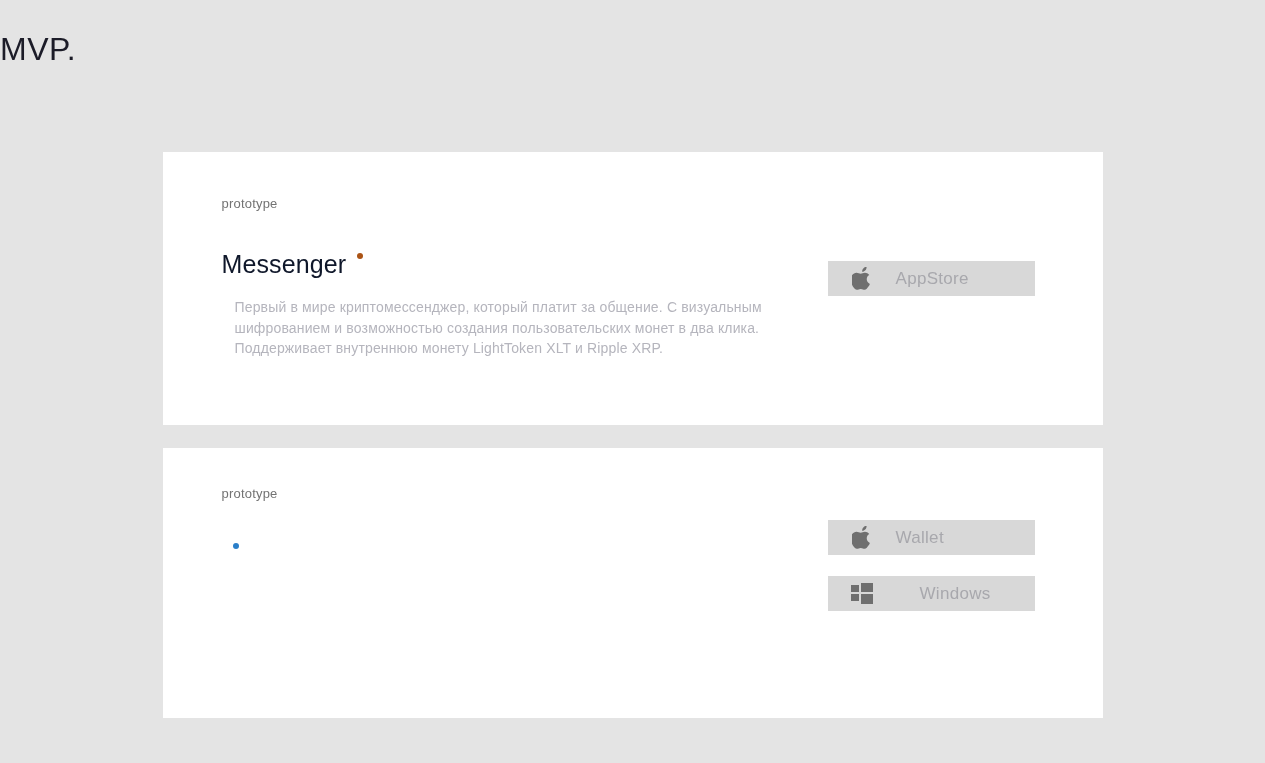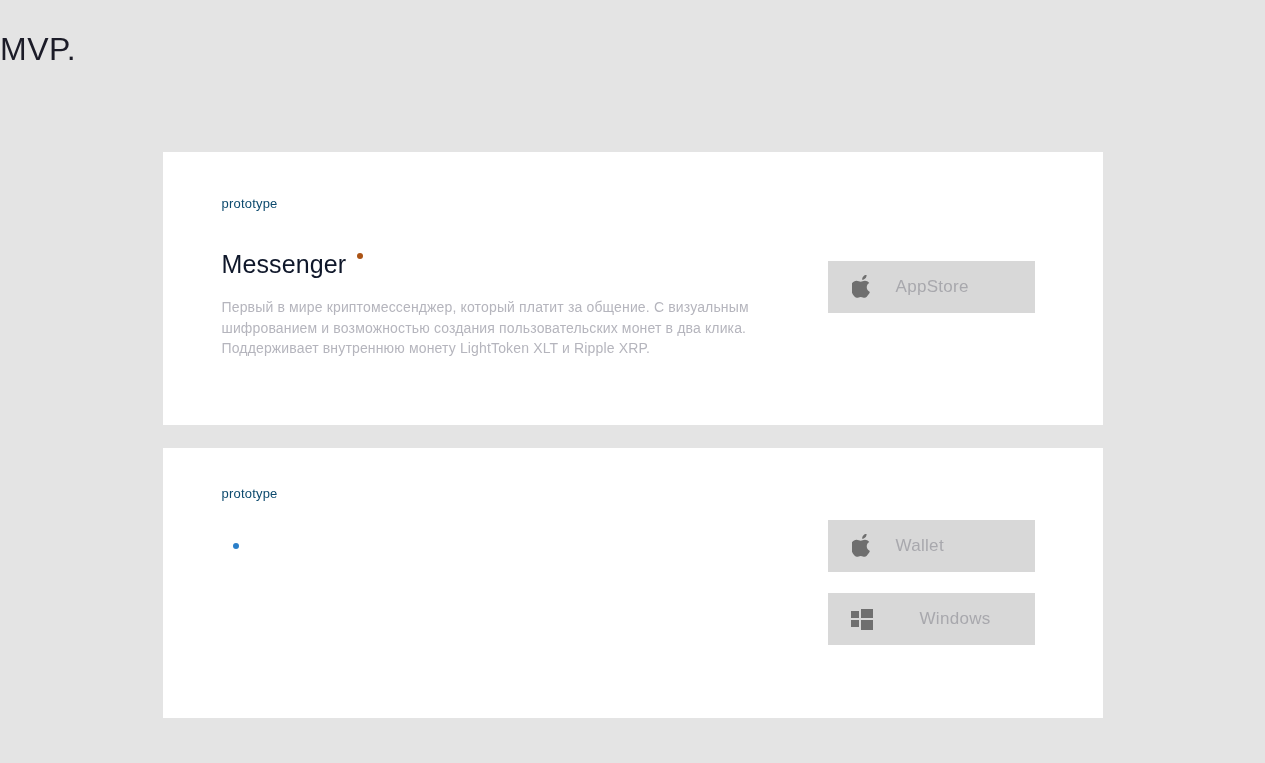--- a/index.html
+++ b/index.html
@@ -44,21 +44,21 @@
     position: relative;
     height: 100%;
     padding-left: 59px;
   }
 
   .eyebrow {
     position: absolute;
     left: 59px;
     font-size: 13px;
     font-weight: 400;
-    color: #0c4a6e;
+    color: #737373;
     letter-spacing: 0.2px;
   }
   .card-messenger .eyebrow { top: 44px; }
   .card-wallet   .eyebrow { top: 38px; }
 
   .card-heading {
     position: absolute;
     left: 59px;
     font-size: 25px;
     font-weight: 300;
@@ -83,35 +83,35 @@
   .card-body {
     position: absolute;
     left: 59px;
     font-size: 14px;
     font-weight: 400;
     color: #b5b5bd;
     line-height: 20.5px;
     letter-spacing: 0.15px;
     max-width: 620px;
   }
-  .card-messenger .card-body { top: 145px; }
+  .card-messenger .card-body { top: 145px; margin-left: 13px; }
   .card-wallet   .card-body { top: 140px; }
 
   .store-buttons {
     position: absolute;
     right: 68px;
   }
   .card-messenger .store-buttons { top: 109px; }
   .card-wallet   .store-buttons { top: 72px; }
 
   .store-btn {
     display: flex;
     align-items: center;
     width: 207px;
-    height: 52px;
+    height: 35px;
     background: #d8d8d8;
     cursor: pointer;
     border: none;
     font-family: inherit;
     padding: 0;
   }
   .store-btn + .store-btn { margin-top: 21px; gap: 24px; }
 
   .store-btn-icon {
     width: 68px;

